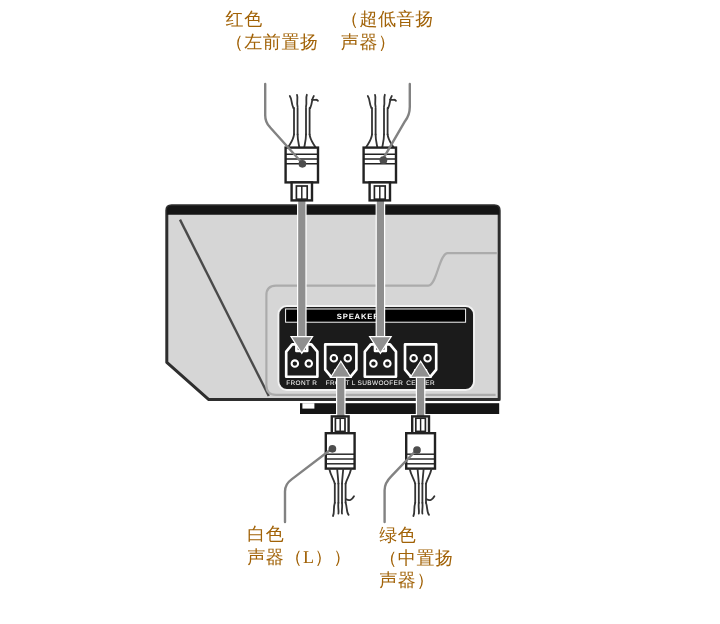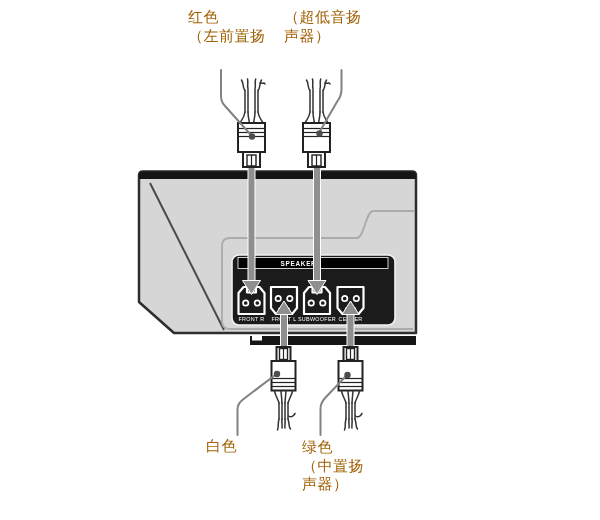--- a/index.html
+++ b/index.html
@@ -150,20 +150,21 @@
 <div class="cjk" style="left:188px;top:8px">
   <div>红色</div>
   <div>（左前置扬</div>
 </div>
 <div class="cjk" style="left:284px;top:8px">
   <div>（超低音扬</div>
   <div>声器）</div>
 </div>
 <div class="cjk" style="left:206px;top:437px">
   <div>白色</div>
+  <div>声器（L））</div>
 </div>
-<div class="cjk" style="left:302px;top:438px">
+<div class="cjk" style="left:316px;top:438px">
   <div>绿色</div>
   <div>（中置扬</div>
   <div>声器）</div>
 </div>
 
 </div>
 
 </body></html>

